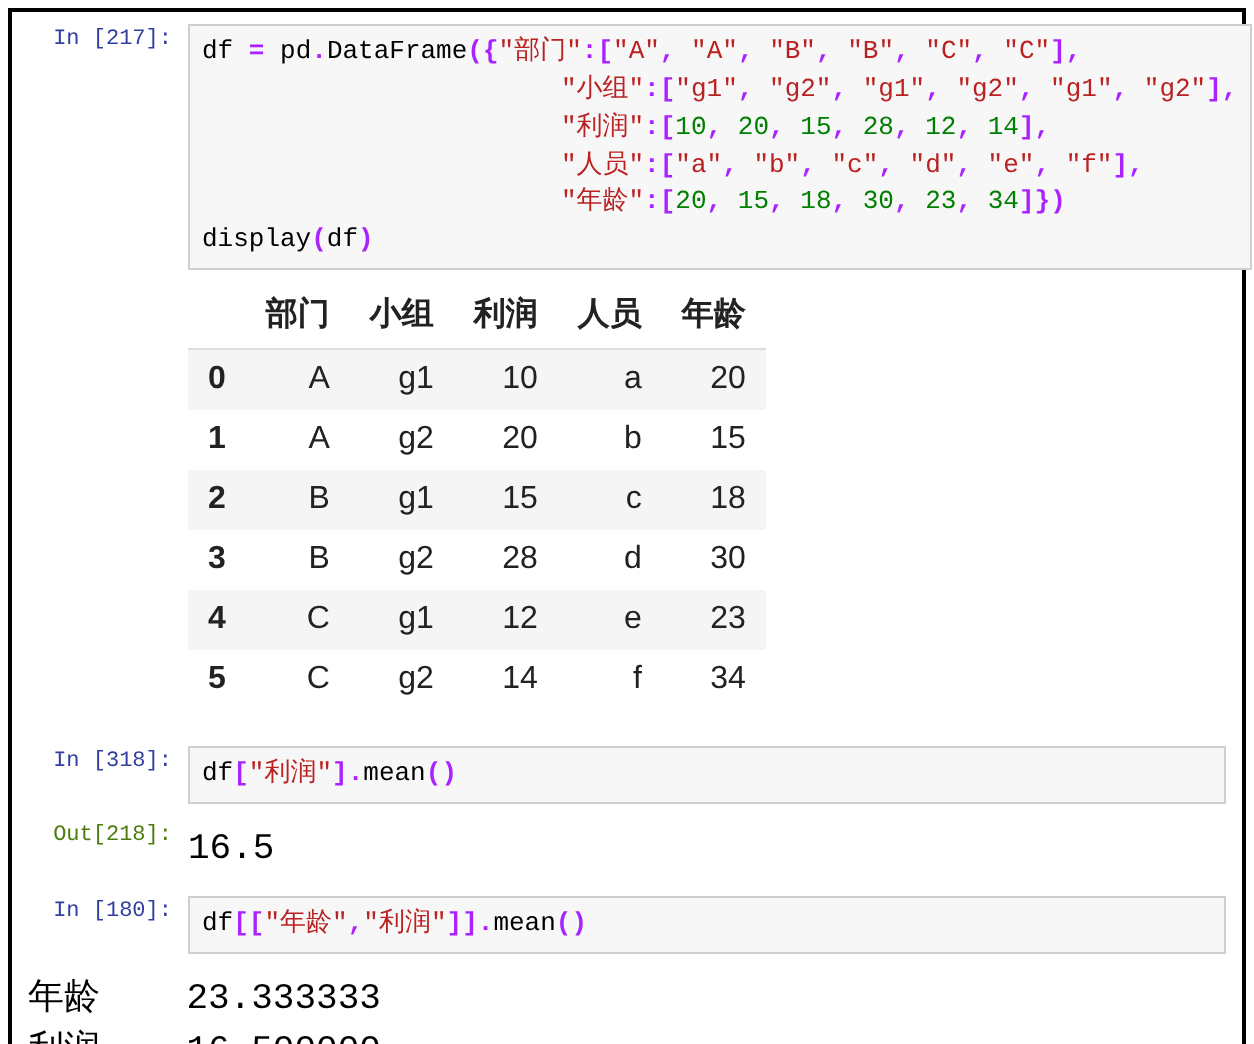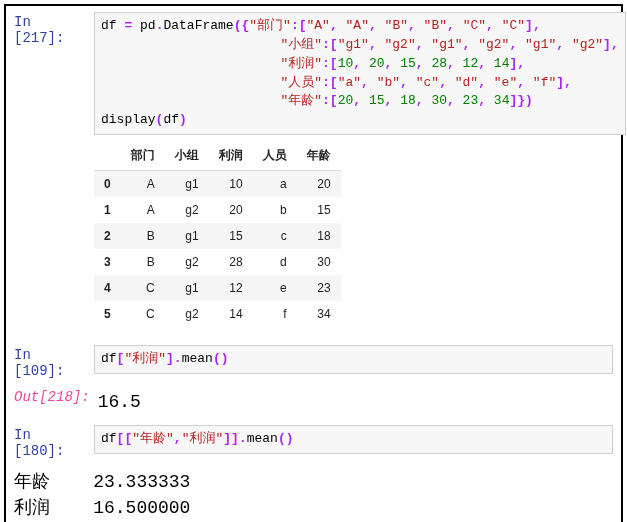--- a/index.html
+++ b/index.html
@@ -15,27 +15,27 @@
     border: 2px solid #000;
     padding: 6px 8px 10px 8px;
   }
   .cell {
     display: flex;
     align-items: flex-start;
     margin-bottom: 8px;
   }
   .prompt {
     flex: 0 0 80px;
-    text-align: left;
+    text-align: right;
     padding-right: 8px;
     padding-top: 2px;
-    font-size: 14px;
+    font-size: 11px;
   }
   .prompt-in { color: #303F9F; }
-  .prompt-out { color: #ec4899; font-style: italic; }
+  .prompt-out { color: #4d7c0f; }
   .area {
     flex: 1 1 auto;
   }
   .code-block {
     border: 1px solid #cfcfcf;
     background: #f7f7f7;
     padding: 4px 6px;
     white-space: pre;
     line-height: 1.45;
     overflow: hidden;
@@ -51,21 +51,21 @@
   .tk-num { color: #008000; }    
   .tk-op  { color: #AA22FF; font-weight: bold; }
 
   
   .df-container {
     padding: 6px 0 10px 0;
   }
   table.df {
     border-collapse: collapse;
     font-family: Arial, "Helvetica Neue", sans-serif;
-    font-size: 12px;
+    font-size: 16px;
     color: #222;
   }
   table.df th {
     font-weight: bold;
     text-align: right;
     padding: 6px 10px;
     border-bottom: 1px solid #ddd;
   }
   table.df th.idx-head {
     border-bottom: 1px solid #ddd;
@@ -159,21 +159,21 @@
                   <td>14</td>
                   <td>f</td>
                   <td>34</td>
                 </tr>
               </tbody>
             </table>
           </div>
         </div>
       </div>
       <div class="cell">
-        <div class="prompt prompt-in">In [109]:</div>
+        <div class="prompt prompt-in">In [318]:</div>
         <div class="area">
           <div class="code-block"><span>df</span><span class="tk-op">[</span><span class="tk-str">"利润"</span><span class="tk-op">]</span><span class="tk-op">.</span><span>mean</span><span class="tk-op">(</span><span class="tk-op">)</span></div>
         </div>
       </div>
       <div class="cell">
         <div class="prompt prompt-out">Out[218]:</div>
         <div class="area">
           <div class="output-block">16.5</div>
         </div>
       </div>

